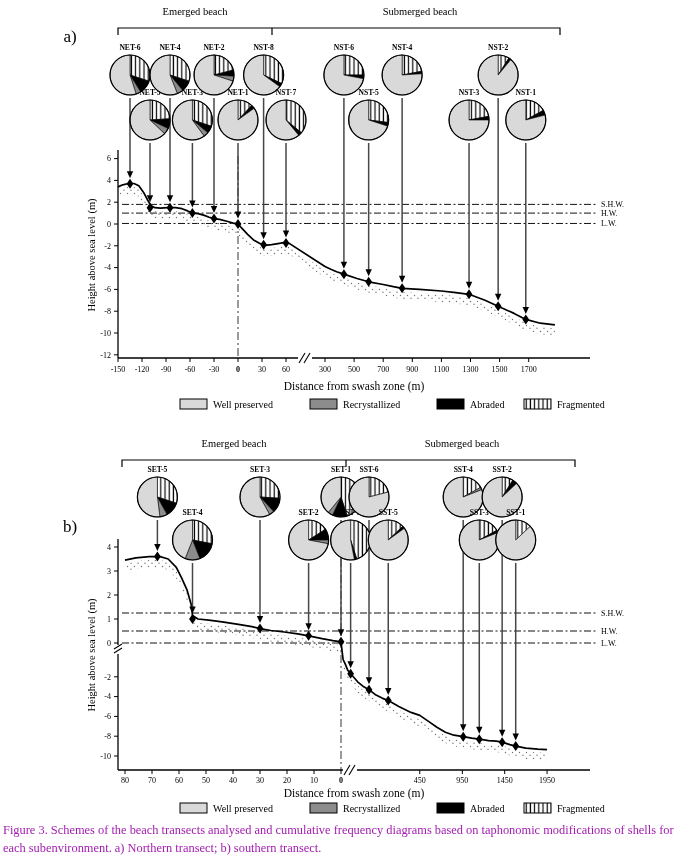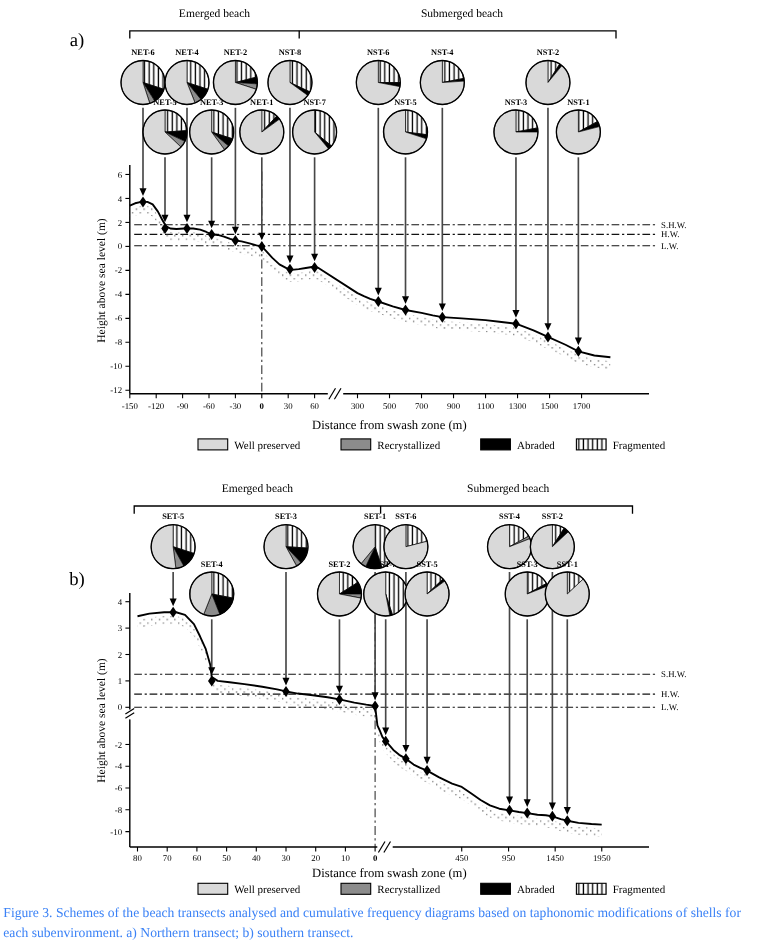--- a/index.html
+++ b/index.html
@@ -1,21 +1,21 @@
 <!DOCTYPE html>
 <html><head>
 <meta charset="utf-8">
 <style>
   html,body{margin:0;padding:0;background:#fff;}
   #fig-root{position:relative;width:699px;height:864px;background:#fff;overflow:hidden;
             font-family:"Liberation Serif", serif;color:#000;}
   #panel-a{position:absolute;left:0;top:0;}
   #panel-b{position:absolute;left:0;top:427px;}
   #caption{position:absolute;left:3px;top:822px;width:693px;font-size:12.4px;line-height:1.45;
-           font-family:"Liberation Serif", serif;color:#3b82f6;}
+           font-family:"Liberation Serif", serif;color:#a21caf;}
   svg text{font-family:"Liberation Serif", serif;fill:#000;}
 </style>
 </head>
 <body>
 
 <div id="fig-root">
   <svg id="panel-a" width="699" height="427">
       <defs>
         <pattern id="stripe-a" width="4.2" height="6" patternUnits="userSpaceOnUse">
           <rect width="4.2" height="6" fill="#ffffff"></rect>

